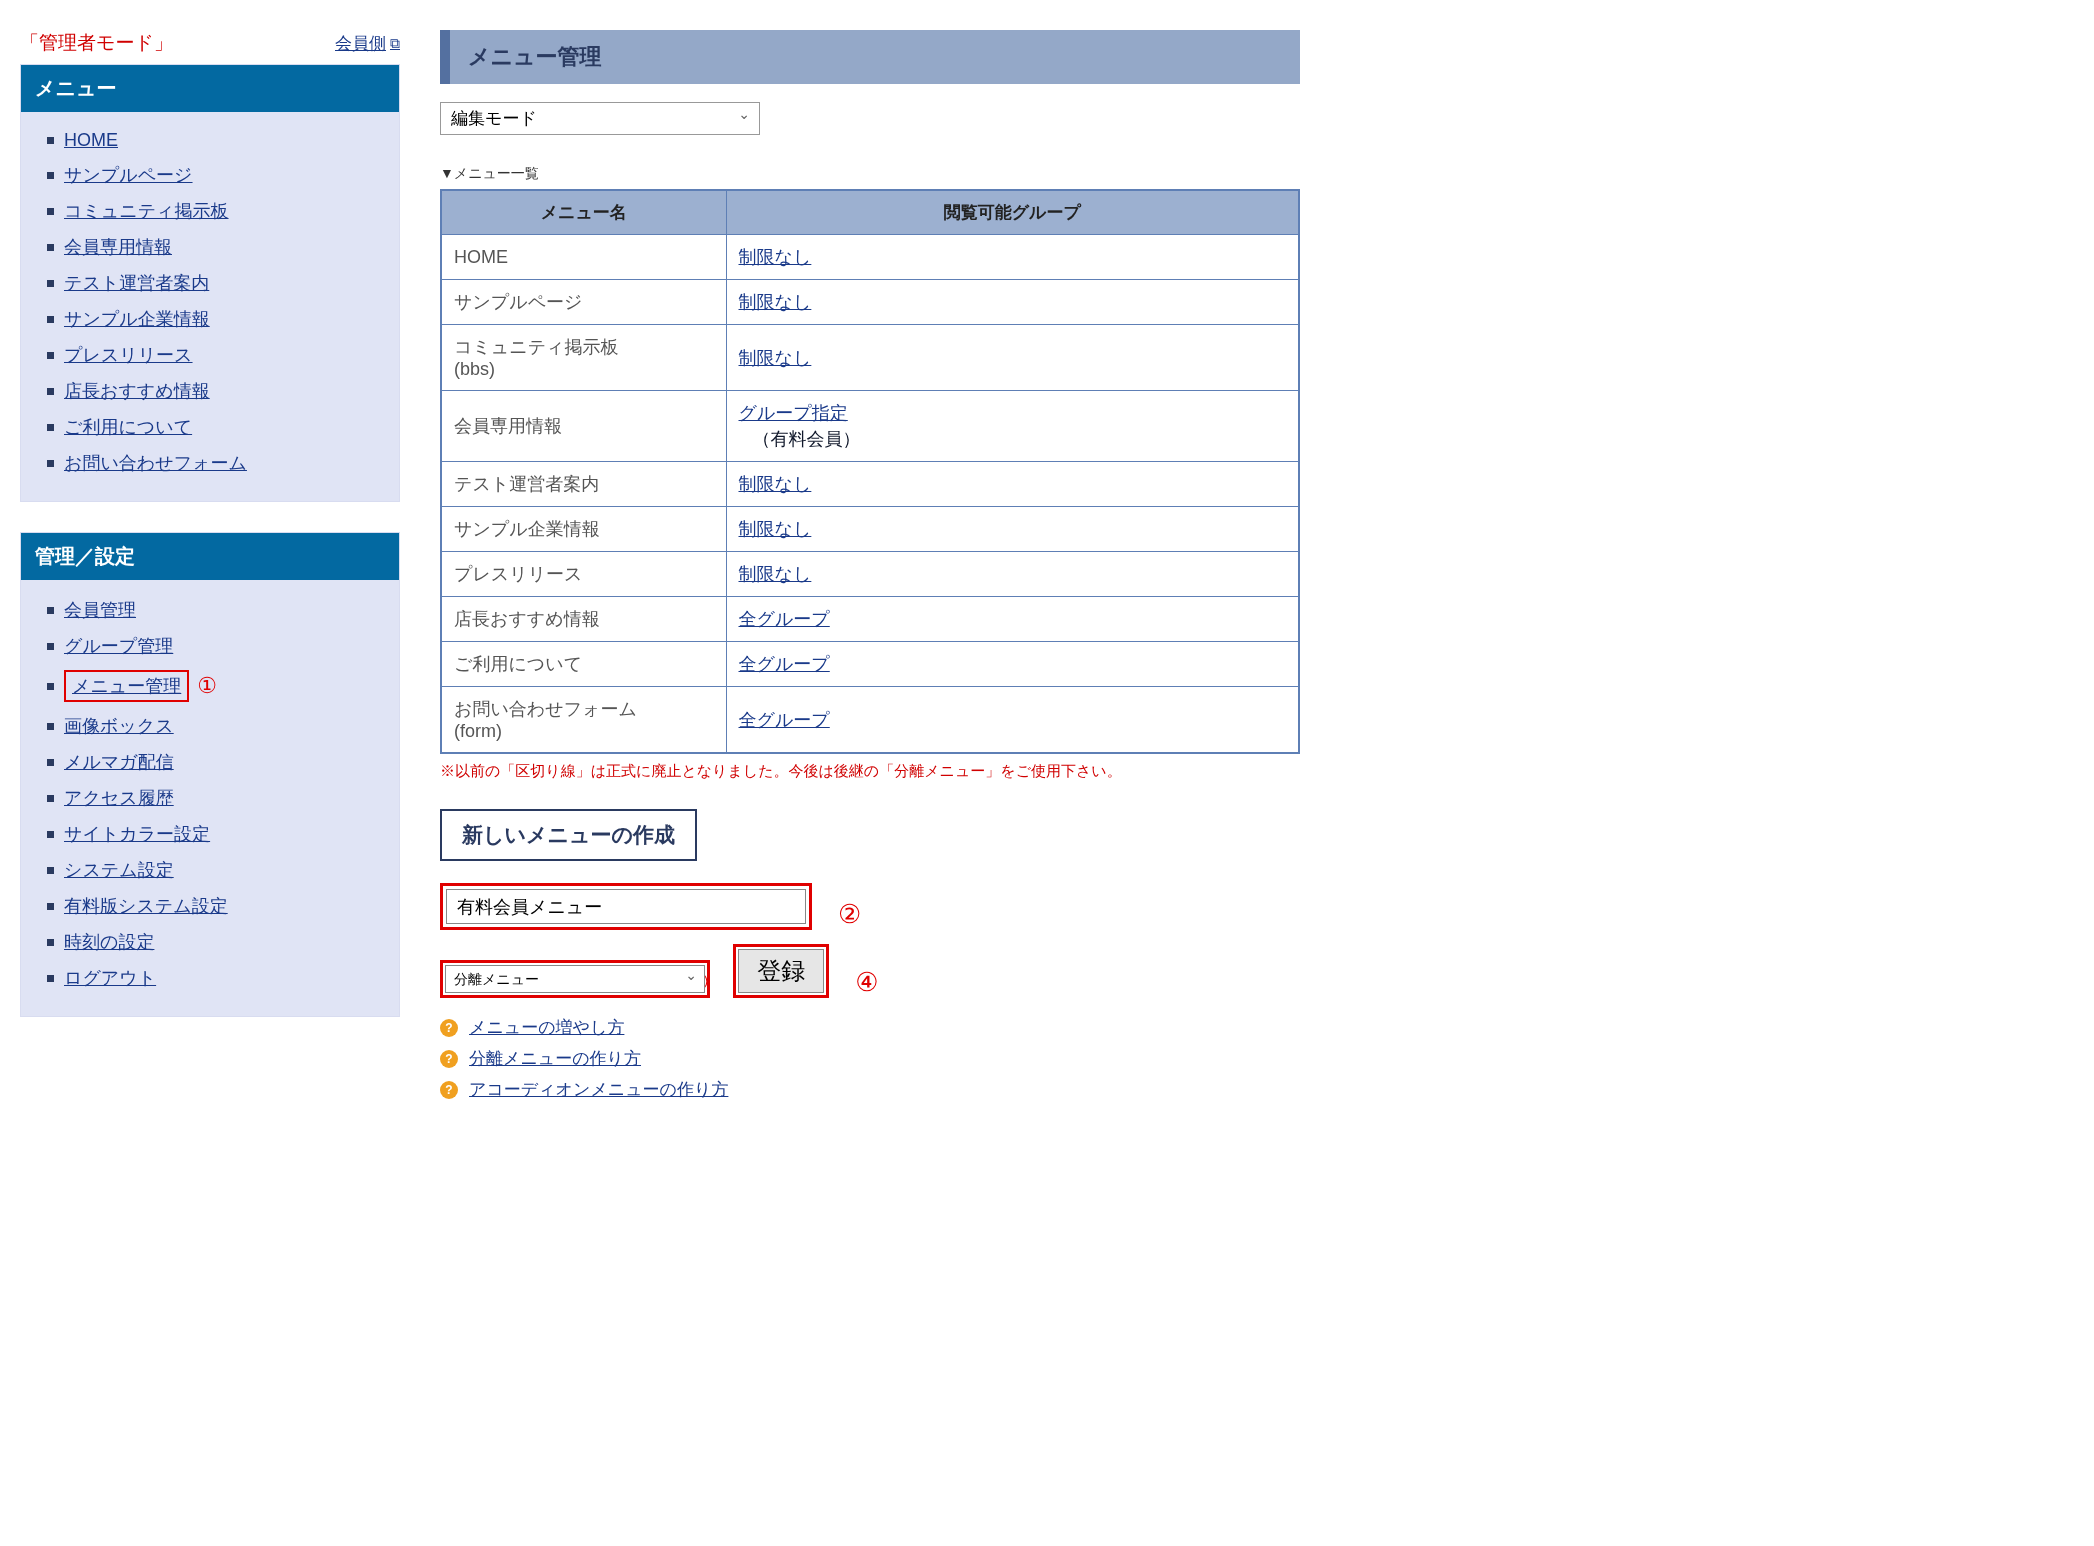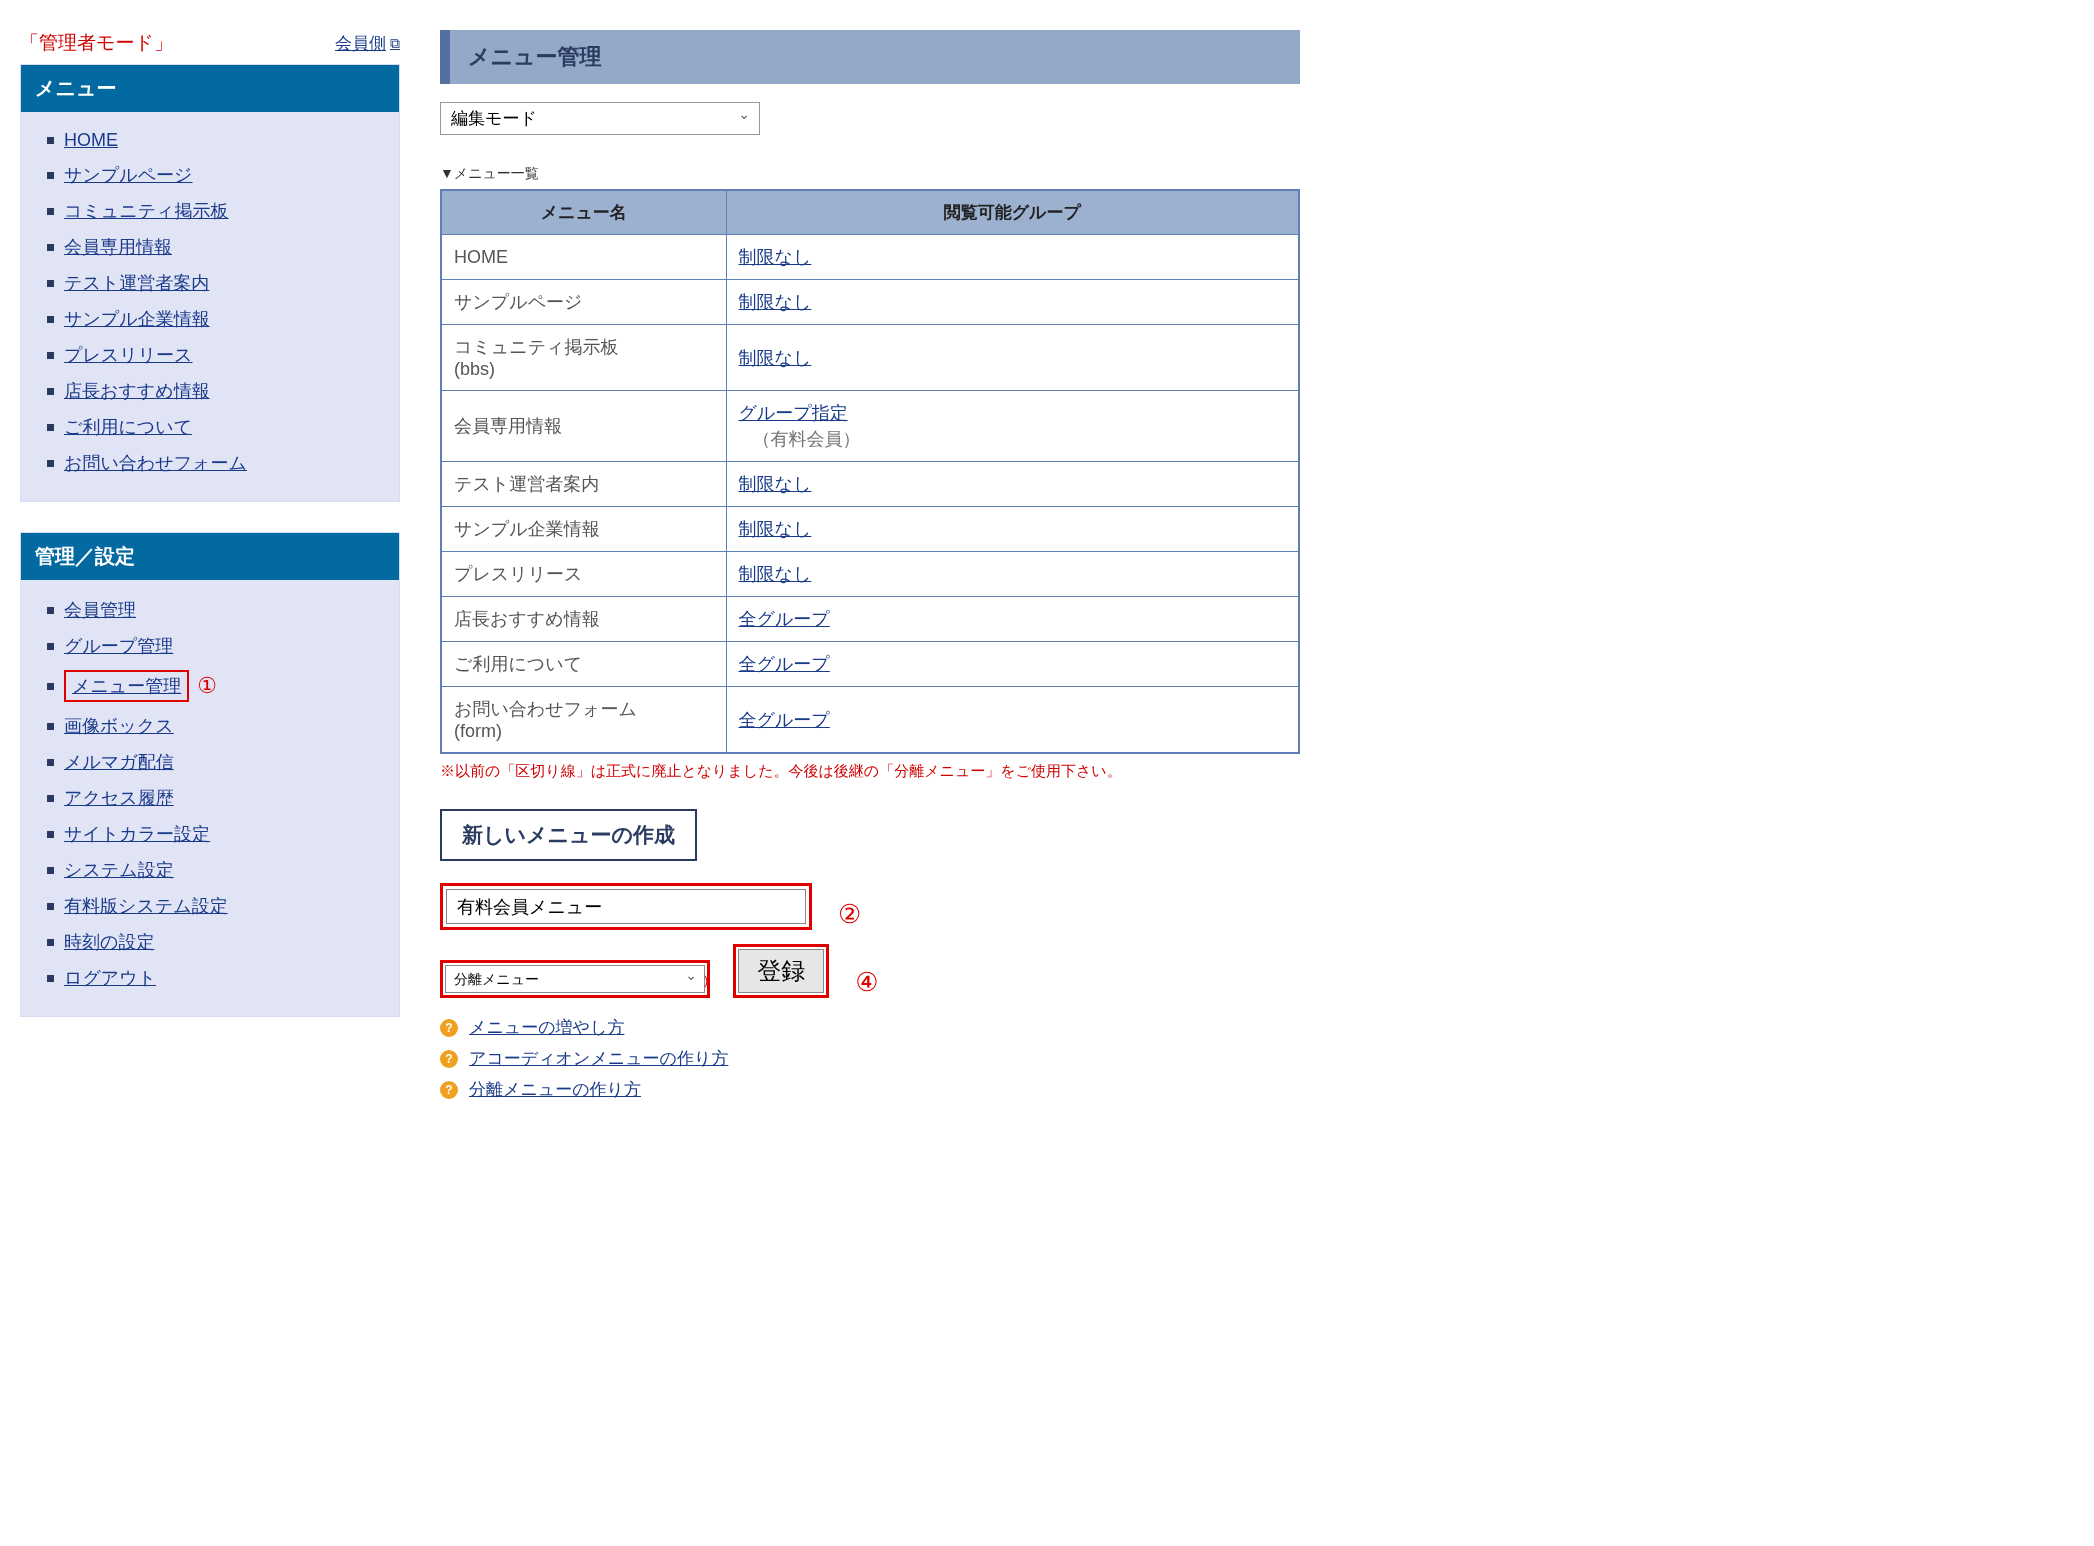--- a/index.html
+++ b/index.html
@@ -153,21 +153,21 @@
     color: #555;
     vertical-align: middle;
   }
   .menu-table td.name-col { width: 285px; }
   .menu-table td a {
     color: #1a3a8a;
     text-decoration: underline;
     cursor: pointer;
   }
   .menu-table td .sub-note {
-    color: #737373;
+    color: #0f172a;
     margin-left: 14px;
     display: inline-block;
     margin-top: 2px;
   }
   .notice-red {
     color: #d00000;
     font-size: 15px;
     margin-top: 8px;
     margin-bottom: 28px;
   }
@@ -458,22 +458,22 @@
         <span class="annotation-circle" style="font-size:26px">④</span>
       </div>
 
       <div class="help-links">
         <div>
           <span class="q-icon">?</span>
           <a>メニューの増やし方</a>
         </div>
         <div>
           <span class="q-icon">?</span>
-          <a>アコーディオンメニューの作り方</a>
+          <a>分離メニューの作り方</a>
         </div>
         <div>
           <span class="q-icon">?</span>
-          <a>分離メニューの作り方</a>
+          <a>アコーディオンメニューの作り方</a>
         </div>
       </div>
     </div>
   </div>
 </div>
 
 </body></html>

